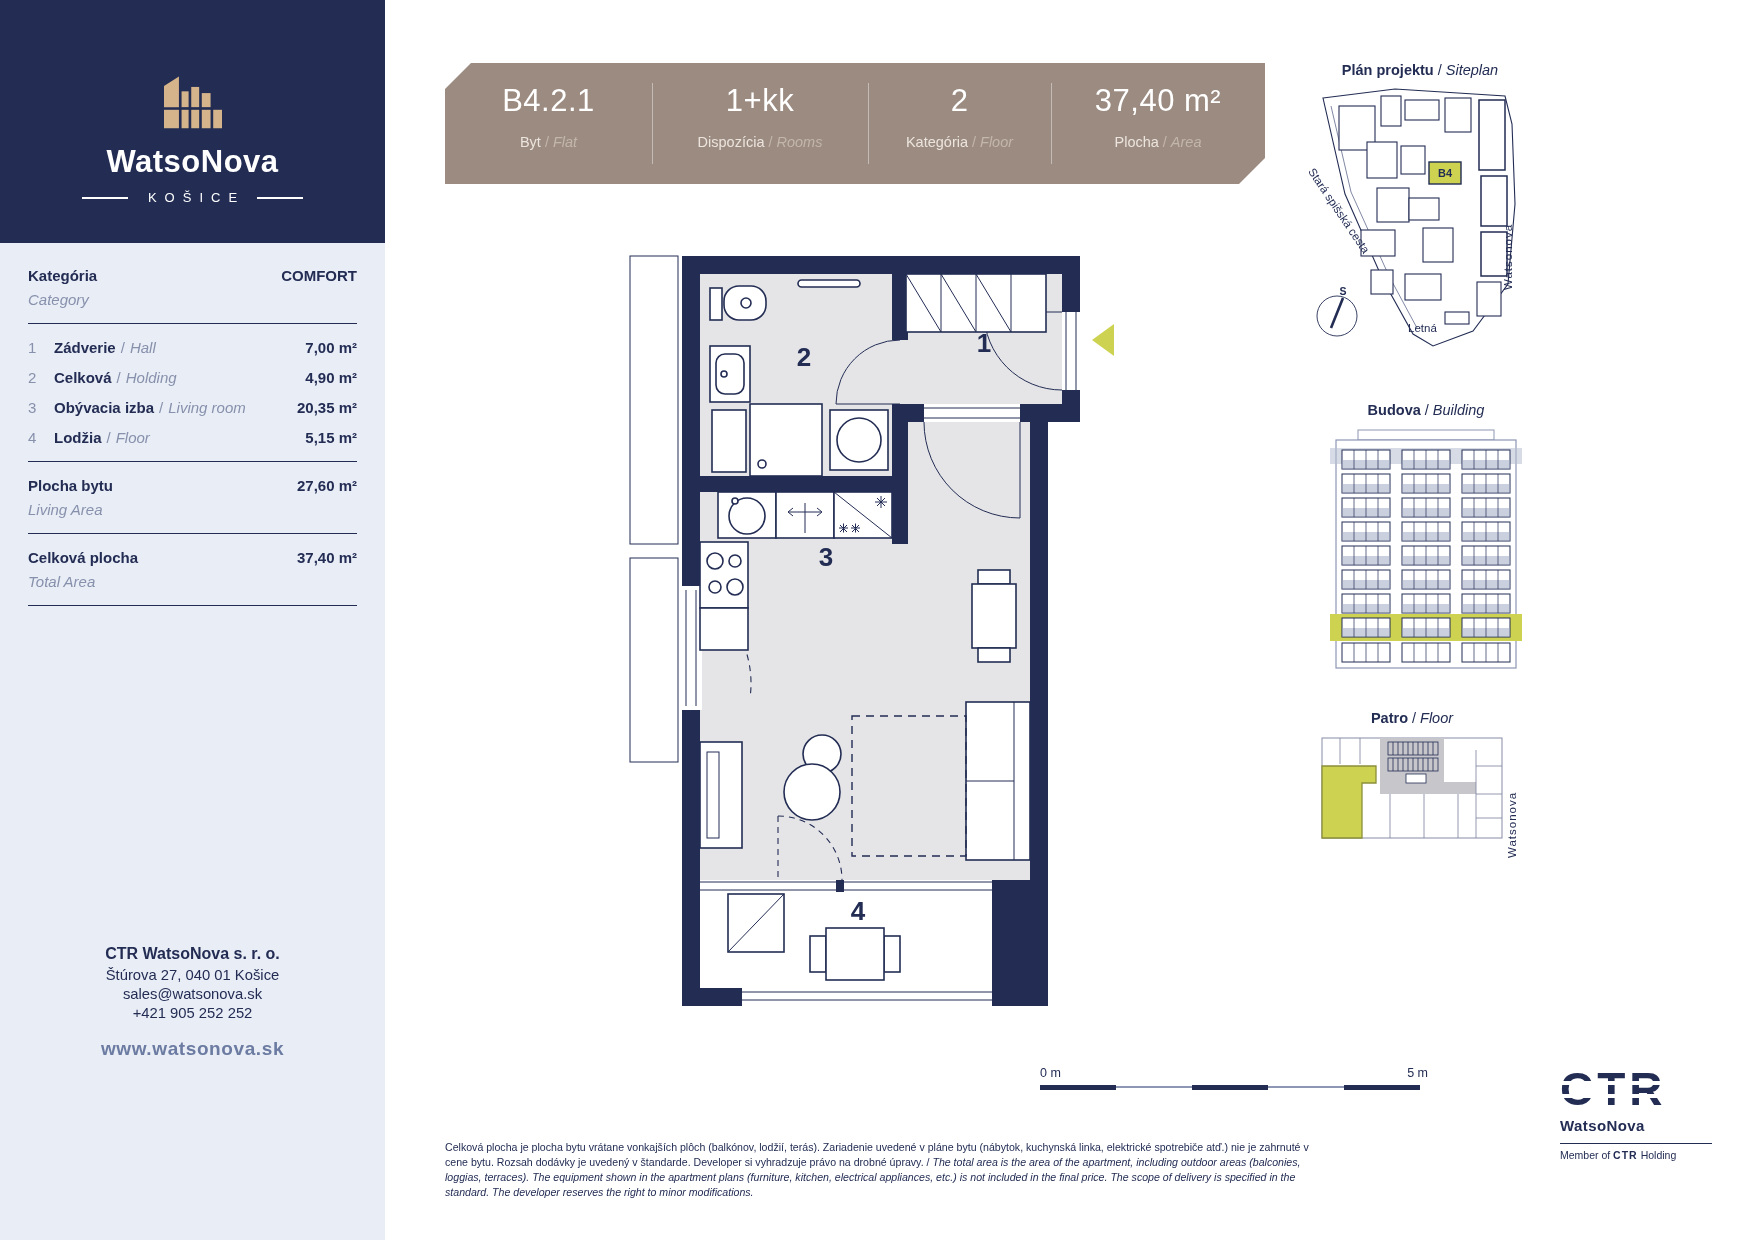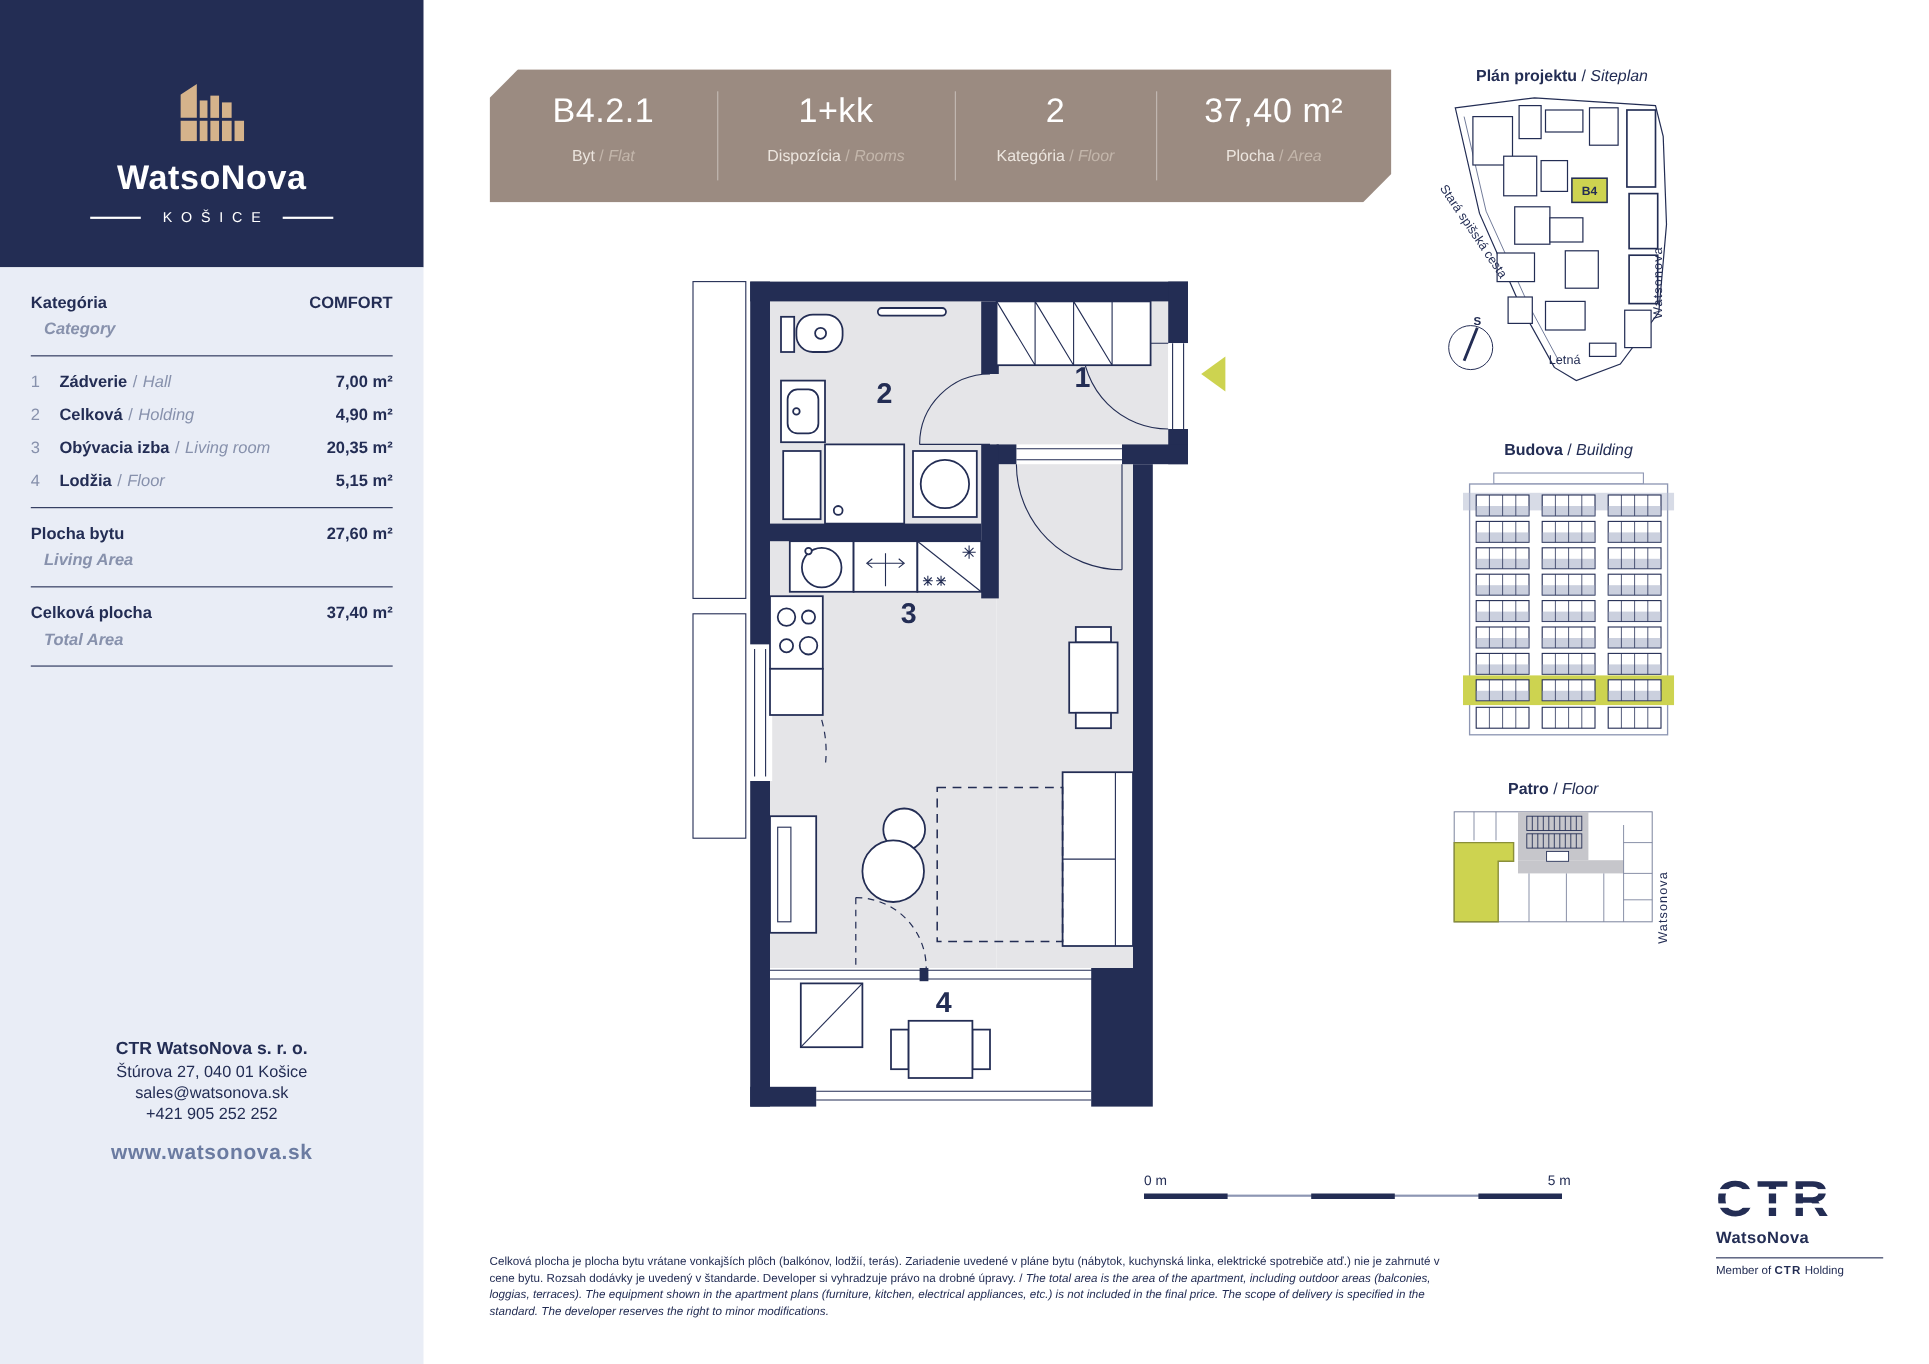--- a/index.html
+++ b/index.html
@@ -11,21 +11,21 @@
   .sidebar{position:absolute;left:0;top:0;width:385px;height:1240px;}
   .side-head{height:243px;background:#232d54;display:flex;flex-direction:column;align-items:center;justify-content:flex-end;padding-bottom:38px;box-sizing:border-box;}
   .logo-icon{margin-bottom:14px;}
   .brand{color:#ffffff;font-size:31px;font-weight:600;letter-spacing:.5px;}
   .city-row{display:flex;align-items:center;margin-top:10px;}
   .city{color:#ffffff;font-size:13px;letter-spacing:8px;margin:0 12px;text-indent:8px;}
   .cline{display:inline-block;width:46px;height:2px;background:#ffffff;}
   .side-body{position:relative;background:#e9edf6;height:1159px;padding:0 28px;box-sizing:border-box;font-size:15px;color:#232d54;}
   .cat{padding-top:24px;}
   .flexrow{display:flex;justify-content:space-between;align-items:baseline;font-weight:700;}
-  .sub{font-style:italic;color:#8791ac;margin-top:7px;font-weight:700;margin-left:12px;}
+  .sub{font-style:italic;color:#8791ac;margin-top:7px;font-weight:400;}
   .divider{border-top:1.7px solid #232d54;margin:15px 0;}
   .room-row{display:flex;align-items:baseline;margin:13px 0;}
   .rnum{width:26px;color:#8791ac;}
   .rname{font-weight:700;}
   .rsep{color:#8791ac;margin:0 5px;}
   .ren{font-style:italic;color:#8791ac;}
   .spacer{flex:1;}
   .rval{font-weight:700;white-space:nowrap;}
   .contact{position:absolute;left:0;right:0;top:702px;text-align:center;color:#232d54;}
   .contact .company{font-weight:700;font-size:16px;margin-bottom:4px;}

